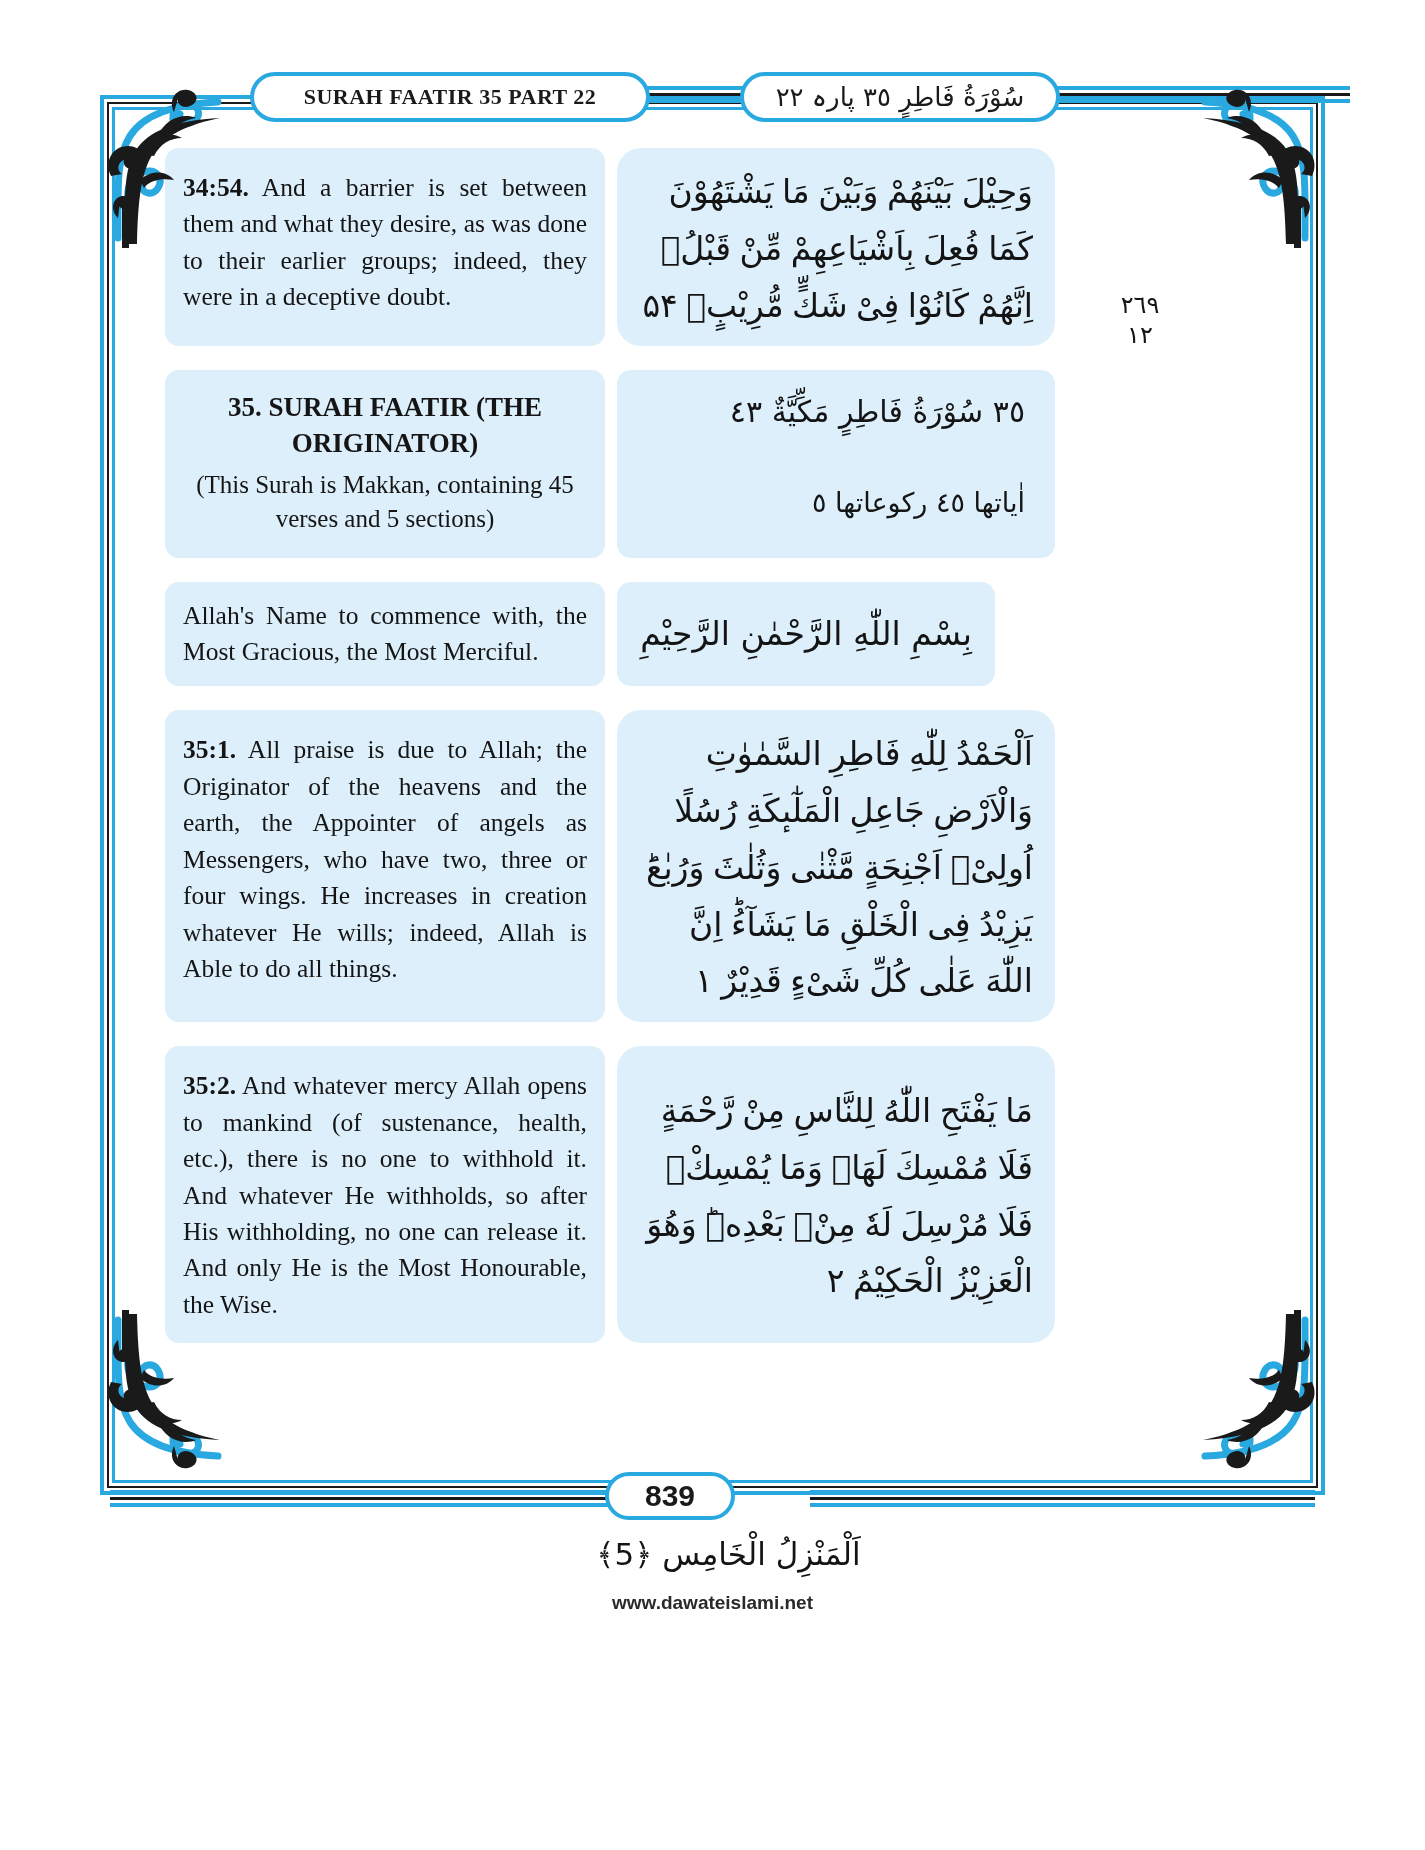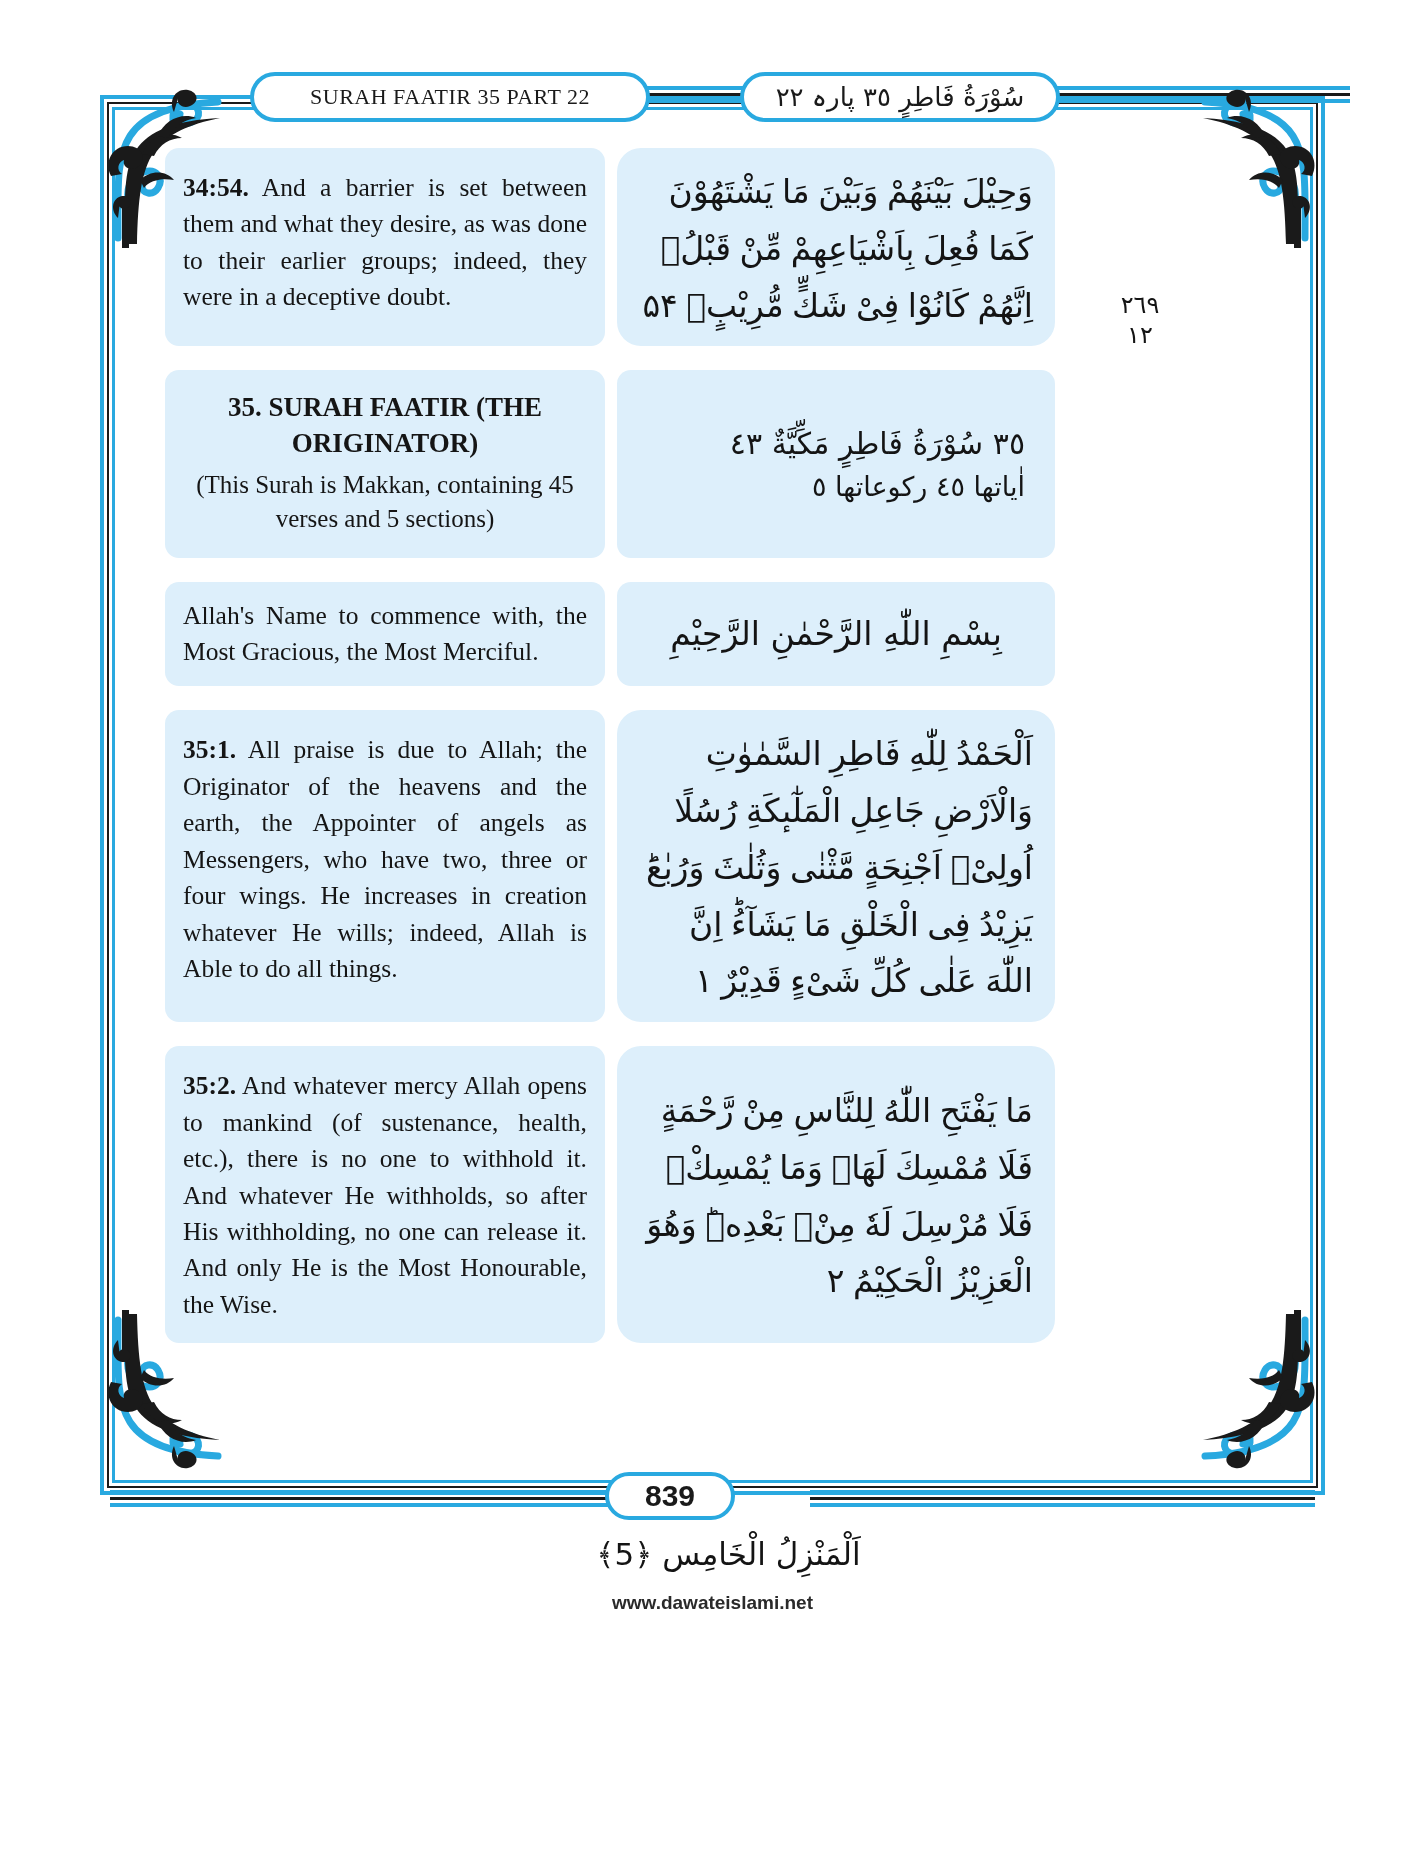--- a/index.html
+++ b/index.html
@@ -70,21 +70,21 @@
     display: flex;
     align-items: center;
     justify-content: center;
     z-index: 6;
   }
   .pill-left { left: 150px; width: 400px; }
   .pill-right { left: 640px; width: 320px; justify-content: center; }
 
   .pill-left .ptext {
     font-family: "Liberation Serif", serif;
-    font-weight: normal;
+    font-weight: bold;
     font-size: 22px;
     letter-spacing: 0.5px;
     color: #1a1a1a;
     white-space: nowrap;
   }
   .pill-right .ptext {
     font-family: "DejaVu Sans", sans-serif;
     font-size: 26px;
     color: #1a1a1a;
     direction: rtl;
@@ -187,40 +187,40 @@
   }
   .title-sub {
     font-family: "Liberation Serif", serif;
     font-size: 25px;
     line-height: 1.36;
     color: #151515;
     margin: 6px 0 0 0;
   }
   .cell-title-ar {
     width: 438px;
-    padding: 24px 30px 24px 24px;
+    padding: 24px 30px 40px 24px;
     display: flex;
     flex-direction: column;
-    justify-content: center;
+    justify-content: space-between;
     align-items: flex-end;
     gap: 10px;
   }
   .ar-title-line {
     font-family: "DejaVu Sans", sans-serif;
     font-size: 30px;
     color: #141414;
     direction: rtl;
     text-align: right;
     white-space: nowrap;
   }
   .ar-title-line.two { font-size: 27px; }
 
   .cell-bism { width: 440px; padding: 16px 18px; }
   .cell-bism-ar {
-    width: 438px;
+    width: 378px;
     padding: 18px 22px;
     display: flex;
     align-items: center;
     justify-content: center;
   }
   .bism-ar {
     font-family: "DejaVu Sans", sans-serif;
     font-size: 33px;
     color: #141414;
     direction: rtl;

